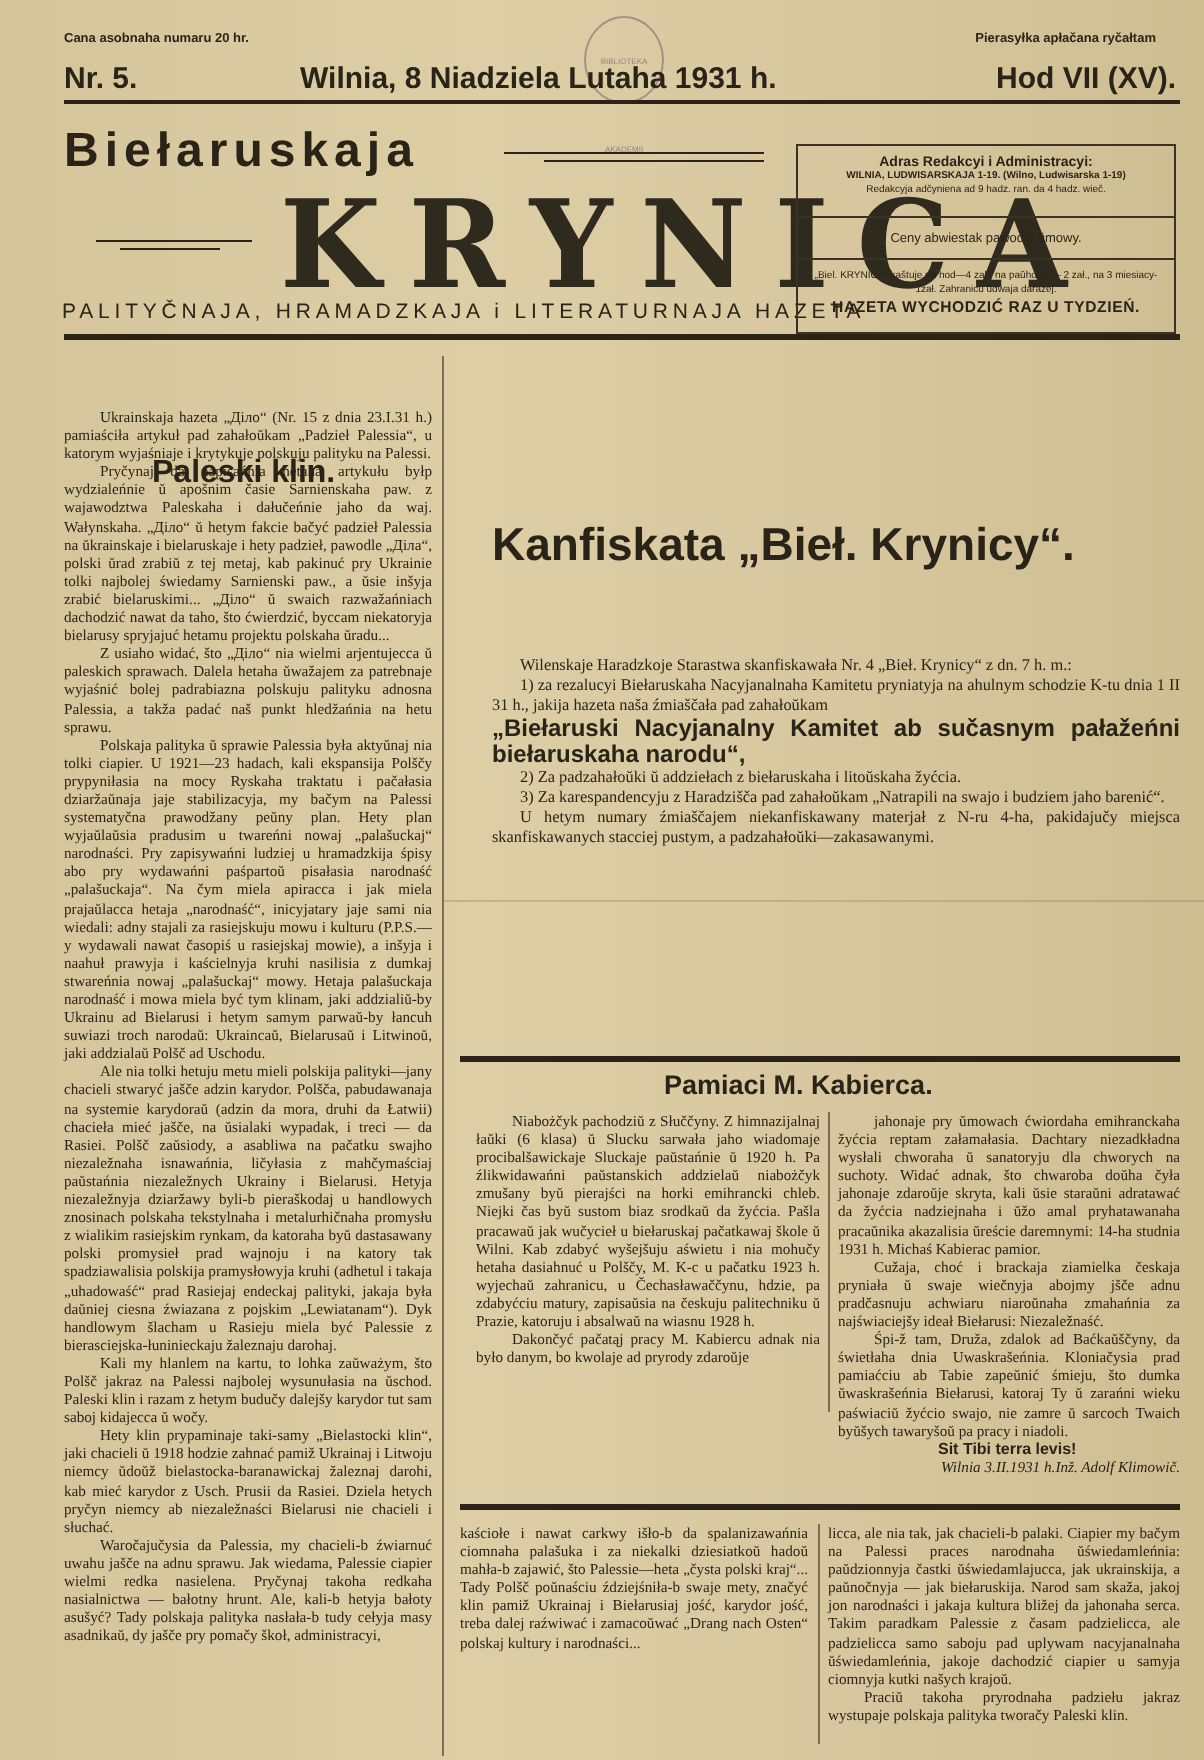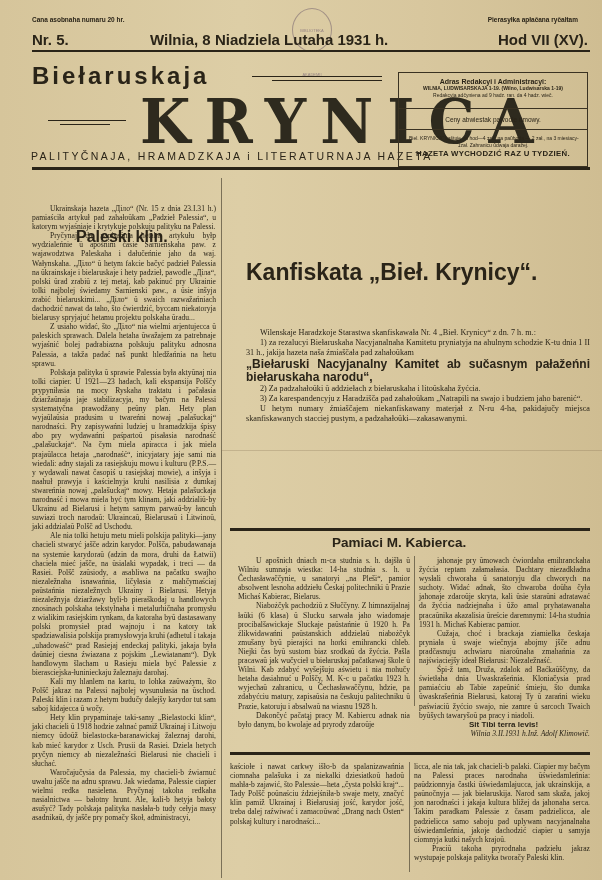--- a/index.html
+++ b/index.html
@@ -123,21 +123,20 @@
   <p>2) Za padzahałoŭki ŭ addziełach z biełaruskaha i litoŭskaha žyćcia.</p>
   <p>3) Za karespandencyju z Haradzišča pad zahałoŭkam „Natrapili na swajo i budziem jaho barenić“.</p>
   <p>U hetym numary źmiaščajem niekanfiskawany materjał z N-ru 4-ha, pakidajučy miejsca skanfiskawanych stacciej pustym, a padzahałoŭki—zakasawanymi.</p>
 </div>
 
 <div class="rule" style="left:222px; top:450px; width:380px; height:1px; background:rgba(120,100,70,0.25);"></div>
 
 <div class="rule" style="left:230px; top:528px; width:360px; height:2.5px;"></div>
 <div class="abs headline-sans pam-title">Pamiaci M. Kabierca.</div>
 <div class="abs col-text pam-col pam-left">
-  <p>U apošnich dniach m-ca studnia s. h. dajšła ŭ Wilniu sumnaja wiestka: 14-ha studnia s. h. u Čechasławaččynie, u sanatoryi „na Pleši“, pamior absolwent lesnoha addziełu Českaj politechniki ŭ Prazie Michaś Kabierac, Bielarus.</p>
   <p>Niabożčyk pachodziŭ z Słuččyny. Z himnazijalnaj łaŭki (6 klasa) ŭ Slucku sarwała jaho wiadomaje procibalšawickaje Sluckaje paŭstańnie ŭ 1920 h. Pa źlikwidawańni paŭstanskich addzielaŭ niabożčyk zmušany byŭ pierajści na horki emihrancki chleb. Niejki čas byŭ sustom biaz srodkaŭ da žyćcia. Pašla pracawaŭ jak wučycieł u biełaruskaj pačatkawaj škole ŭ Wilni. Kab zdabyć wyšejšuju aświetu i nia mohučy hetaha dasiahnuć u Polščy, M. K-c u pačatku 1923 h. wyjechaŭ zahranicu, u Čechasławaččynu, hdzie, pa zdabyćciu matury, zapisaŭsia na českuju palitechniku ŭ Prazie, katoruju i absalwaŭ na wiasnu 1928 h.</p>
   <p>Dakončyć pačatąj pracy M. Kabiercu adnak nia było danym, bo kwolaje ad pryrody zdaroŭje</p>
 </div>
 <div class="col-divider" style="left:414px; top:556px; height:150px;"></div>
 <div class="abs col-text pam-col pam-right">
   <p>jahonaje pry ŭmowach ćwiordaha emihranckaha žyćcia reptam załamałasia. Dachtary niezadkładna wysłali chworaha ŭ sanatoryju dla chworych na suchoty. Widać adnak, što chwaroba doŭha čyła jahonaje zdaroŭje skryta, kali ŭsie staraŭni adratawać da žyćcia nadziejnaha i ŭžo amal pryhatawanaha pracaŭnika akazalisia ŭreście daremnymi: 14-ha studnia 1931 h. Michaś Kabierac pamior.</p>
   <p>Cužaja, choć i brackaja ziamielka českaja pryniała ŭ swaje wiečnyja abojmy jšče adnu pradčasnuju achwiaru niaroŭnaha zmahańnia za najświaciejšy ideał Biełarusi: Niezaležnaść.</p>
   <p>Śpi-ž tam, Druža, zdalok ad Baćkaŭščyny, da świetłaha dnia Uwaskrašeńnia. Kloniačysia prad pamiaćciu ab Tabie zapeŭnić śmieju, što dumka ŭwaskrašeńnia Biełarusi, katoraj Ty ŭ zarańni wieku paświaciŭ žyćcio swajo, nie zamre ŭ sarcoch Twaich byŭšych tawaryšoŭ pa pracy i niadoli.</p>
   <p class="headline-sans" style="font-size:8px; text-indent:50px;">Sit Tibi terra levis!</p>
   <div style="display:flex; justify-content:flex-end;" class="sign">

